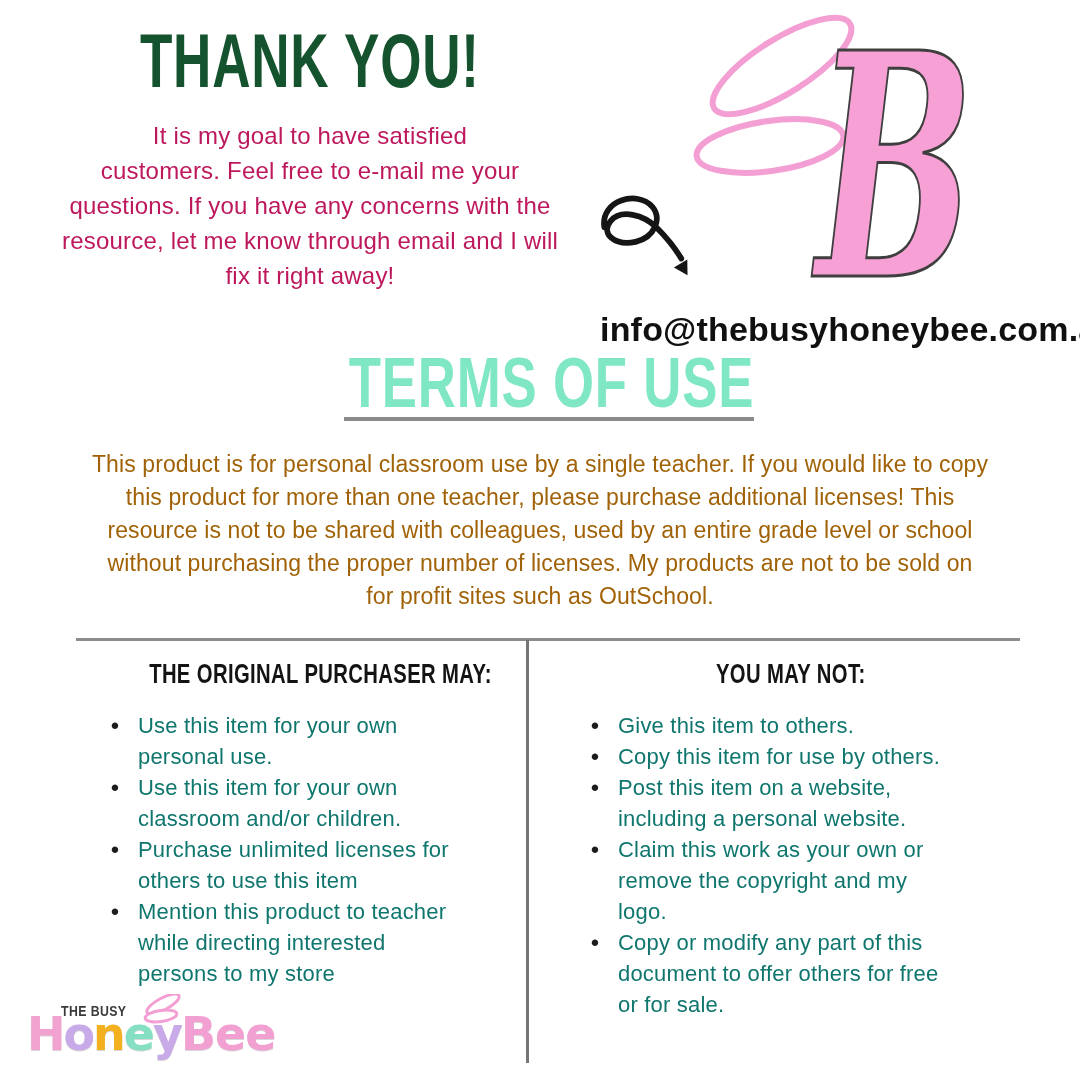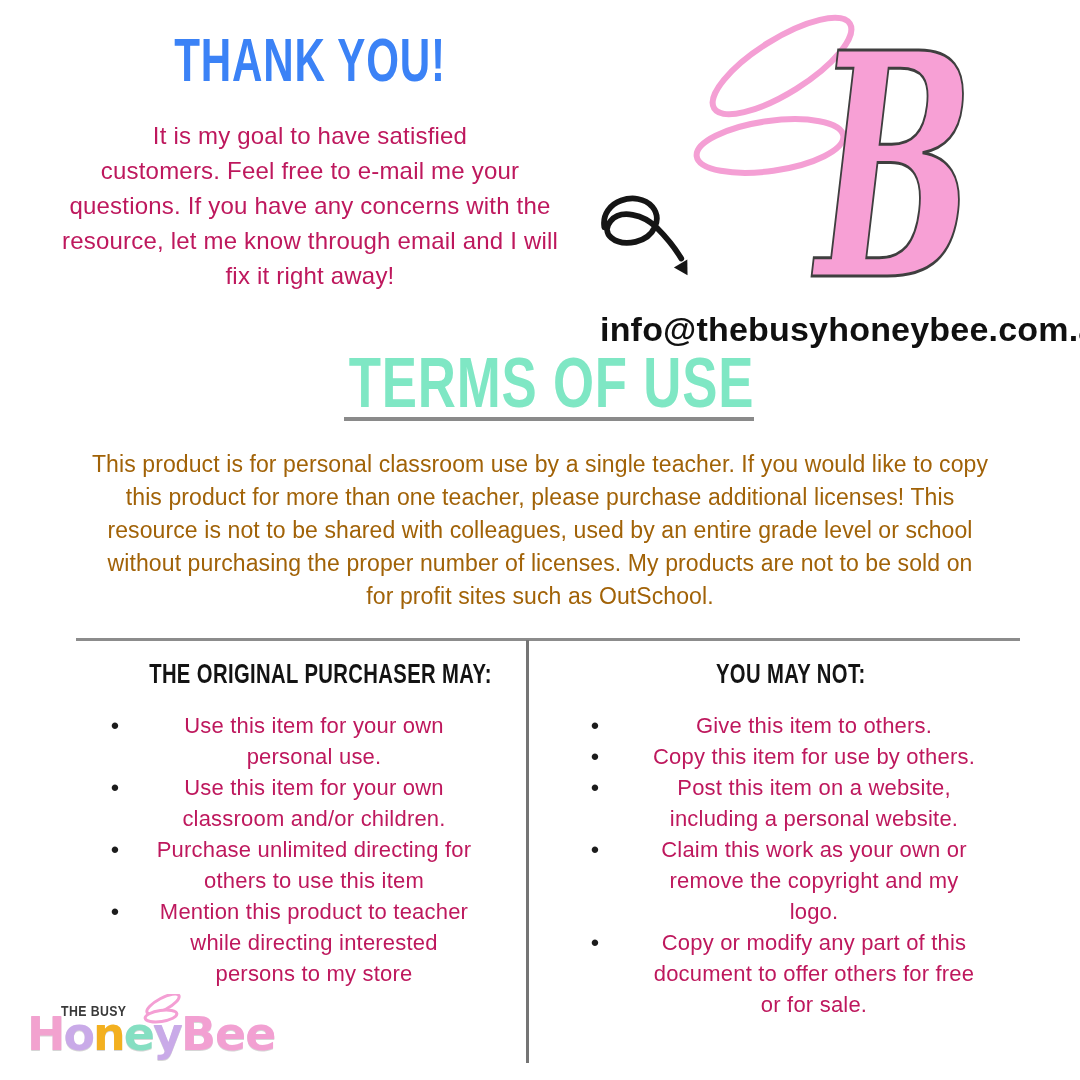--- a/index.html
+++ b/index.html
@@ -5,21 +5,21 @@
   html,body{margin:0;padding:0;background:#ffffff;}
   .page{position:relative;width:1080px;height:1080px;background:#ffffff;overflow:hidden;
         font-family:"Liberation Sans",sans-serif;color:#2d2d2d;}
 
   
   .cond{display:inline-block;transform:scale(0.78,1.12);font-weight:800;letter-spacing:1px;}
   .cond2{display:inline-block;transform:scale(0.80,1.08);font-weight:800;letter-spacing:1px;}
   .cond3{display:inline-block;transform:scale(0.75,1.05);font-weight:800;letter-spacing:0.5px;}
 
   .thank-you{position:absolute;left:60px;top:14px;width:500px;margin:0;text-align:center;
-             font-size:54px;line-height:92px;color:#3b82f6;}
+             font-size:68px;line-height:92px;color:#14532d;}
   .intro{position:absolute;left:20px;top:118px;width:580px;margin:0;text-align:center;
          font-size:24px;line-height:35px;letter-spacing:0.2px;white-space:pre-line;color:#be185d;}
 
   .arrow-svg{position:absolute;left:596px;top:186px;}
 
   .blogo-svg{position:absolute;left:690px;top:8px;}
 
   .email{position:absolute;left:600px;top:310px;width:440px;text-align:center;
          font-weight:800;font-size:34px;letter-spacing:0.2px;color:#101010;}
 
@@ -33,22 +33,22 @@
   .hrule{position:absolute;left:76px;top:638px;width:944px;height:3px;background:#8c8c8c;}
   .vrule{position:absolute;left:526px;top:640px;width:3px;height:423px;background:#757575;}
 
   .col{position:absolute;top:656px;}
   .col.left{left:92px;width:424px;}
   .col.right{left:572px;width:438px;}
   .col h3{margin:0 0 18px 0;text-align:center;font-size:27px;line-height:36px;color:#131313;white-space:nowrap;}
   .item{display:flex;align-items:flex-start;}
   .item .dot{width:46px;flex:0 0 46px;text-align:center;font-size:24px;line-height:31px;color:#1c1c1c;}
   .item .dot::before{content:"\2022";}
-  .item .txt{flex:1;text-align:center;font-size:22px;line-height:31px;letter-spacing:0.2px;
-             white-space:pre-line;color:#be185d;}
+  .item .txt{flex:1;font-size:22px;line-height:31px;letter-spacing:0.2px;
+             white-space:pre-line;color:#0f766e;}
   .col.left .item .txt{padding-right:26px;}
 
   .brand{position:absolute;left:25px;top:996px;width:240px;height:84px;}
   .brand .the-busy{position:absolute;left:36px;top:6px;display:inline-block;transform:scale(0.82,1);
                    transform-origin:left center;font-weight:800;font-size:15px;letter-spacing:0.5px;color:#3a3a3a;}
   .brand .word{position:absolute;left:2px;top:10px;font-weight:800;font-size:46px;line-height:56px;
                letter-spacing:-2px;font-family:"DejaVu Sans",sans-serif;}
   .brand .word span{text-shadow:0 1px 0 rgba(90,90,90,0.25);}
   .l-pink{color:#f2a2cf;} .l-purple{color:#c9aae8;} .l-orange{color:#f3b01f;}
   .l-mint{color:#85dfc2;} .l-bee{color:#f2a0d2;letter-spacing:-1px;}
@@ -99,21 +99,21 @@
         <span class="txt">Use this item for your own
 personal use.</span>
       </div>
     <div class="item">
         <span class="dot"></span>
         <span class="txt">Use this item for your own
 classroom and/or children.</span>
       </div>
     <div class="item">
         <span class="dot"></span>
-        <span class="txt">Purchase unlimited directing for
+        <span class="txt">Purchase unlimited licenses for
 others to use this item</span>
       </div>
     <div class="item">
         <span class="dot"></span>
         <span class="txt">Mention this product to teacher
 while directing interested
 persons to my store</span>
       </div>
   </div>
 

